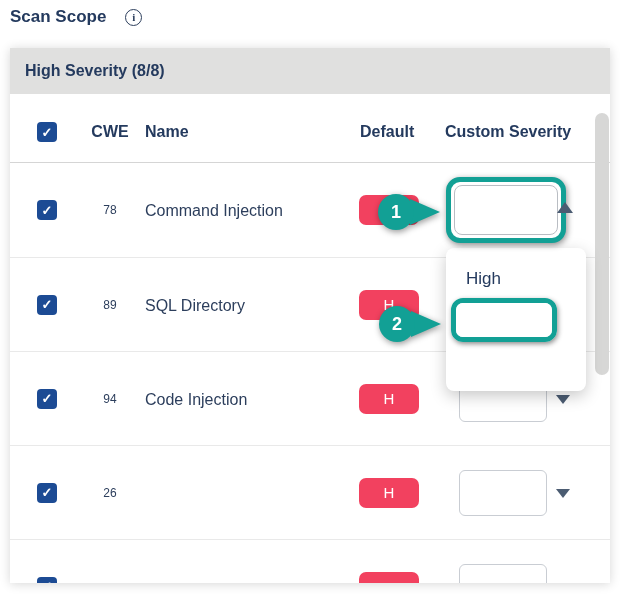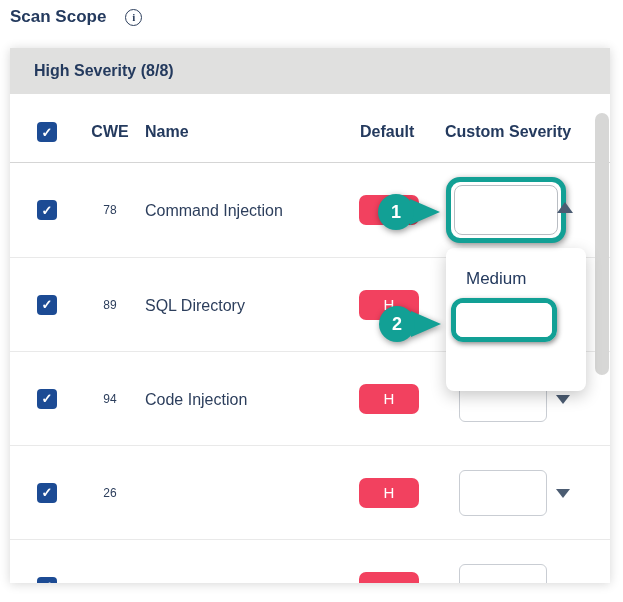--- a/index.html
+++ b/index.html
@@ -11,21 +11,21 @@
   .title-row { position:absolute; left:10px; top:7px; display:flex; align-items:center; gap:19px; }
   .page-title { font-size:17px; font-weight:700; color:#243a5e; }
   .info-icon { width:17px; height:17px; border:1.6px solid #2c3e5c; border-radius:50%;
     color:#2c3e5c; font-size:11px; font-weight:700; display:flex; align-items:center;
     justify-content:center; font-family:"Liberation Serif", serif; cursor:pointer; }
 
   
   .panel { position:absolute; left:10px; top:48px; width:600px; height:535px;
     background:#fff; box-shadow:0 1px 10px rgba(0,0,0,.16); overflow:hidden; }
   .group-header { height:46px; background:#e0e0df; display:flex; align-items:center;
-    padding-left:24px; font-size:16px; font-weight:700; color:#243a5e; }
+    padding-left:15px; font-size:16px; font-weight:700; color:#243a5e; }
 
   .thead { position:relative; height:61px; margin-top:8px; border-bottom:1px solid #d5d5d5; }
   .th { position:absolute; top:50%; transform:translateY(-50%); font-size:16px;
     font-weight:700; color:#243a5e; }
   .th-cwe  { left:75px; width:50px; text-align:center; }
   .th-name { left:135px; }
   .th-default { left:350px; }
   .th-custom  { left:435px; }
 
   .row { position:relative; height:94px; }
@@ -154,21 +154,21 @@
   </div>
 
   <div class="scroll-thumb"></div>
 
   <div class="ring1">
     <div class="ring1-inner"></div>
   </div>
   <div class="arrow-up"></div>
 
   <div class="menu">
-    <div class="menu-item">Medium</div>
+    <div class="menu-item">High</div>
   </div>
 
   <div class="ring2">
     <div class="ring2-inner"></div>
   </div>
 
   <div class="callout callout1">
     <span class="callout-tail"></span>
     <span class="callout-circle">1</span>
   </div>

